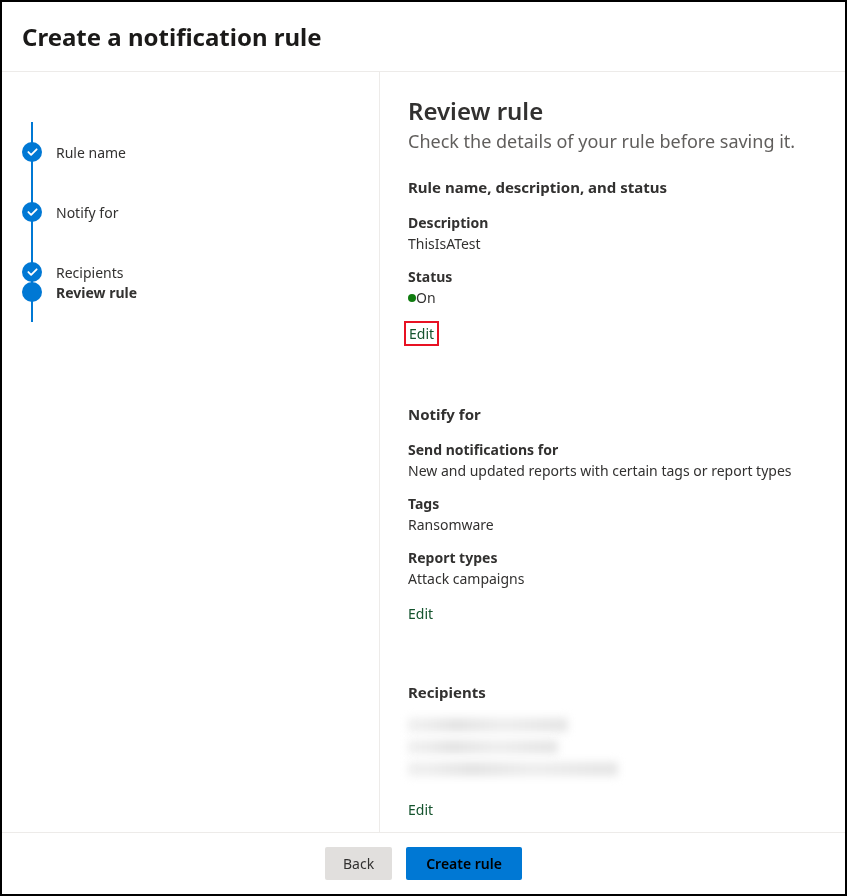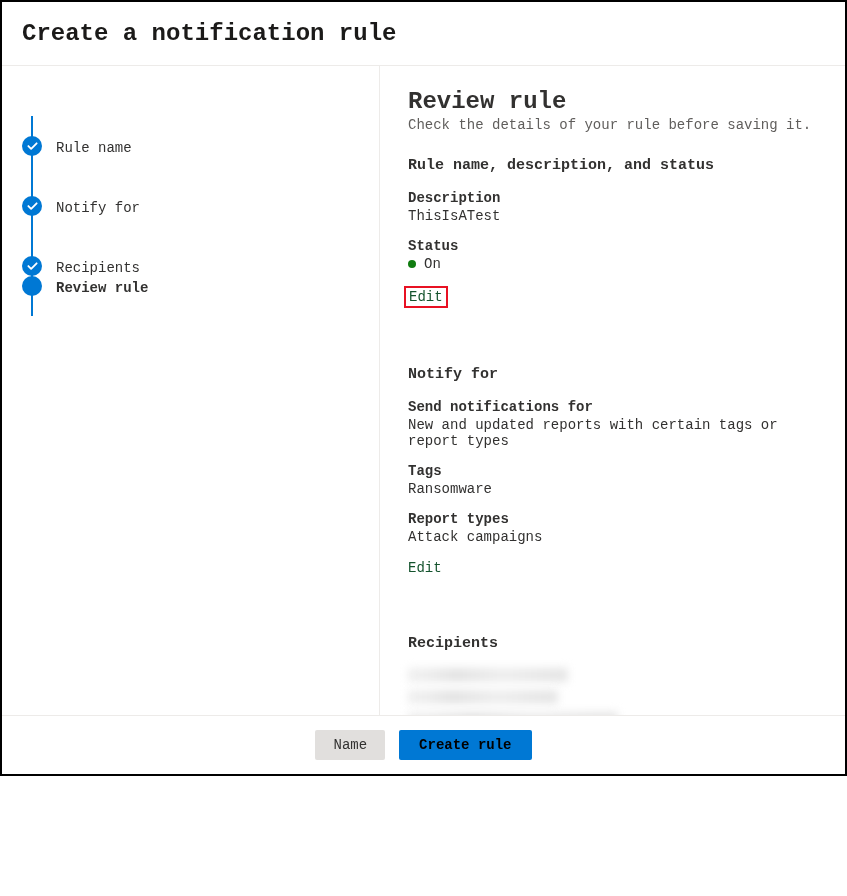--- a/index.html
+++ b/index.html
@@ -1,39 +1,39 @@
 <!DOCTYPE html>
 <html><head>
 <meta charset="utf-8">
 <style>
   * { box-sizing: border-box; }
   html, body { margin:0; padding:0; font-family: "Segoe UI", system-ui, -apple-system, sans-serif; color:#323130; }
-  .window { width:847px; height:776px; border:2px solid #000; background:#fff; display:flex; flex-direction:column;font-family:Liberation Mono, monospace; }
+  .window { width:847px; height:896px; border:2px solid #000; background:#fff; display:flex; flex-direction:column; }
   .header { padding:18px 20px 18px 20px; border-bottom:1px solid #edebe9; }
   .header h1 { margin:0; font-size:24px; font-weight:700; color:#1b1a19; }
   .body { flex:1; display:flex; overflow:hidden; }
   .sidebar { width:378px; border-right:1px solid #edebe9; padding:30px 20px 20px 20px; }
   .steps { position:relative; }
   .step { display:flex; align-items:flex-end; height:60px; position:relative; }
   .step:last-child { height:auto; }
   .step-line { position:absolute; left:9px; top:20px; bottom:-40px; width:2px; background:#0078d4; }
   .step:last-child .step-line { display:none; }
   .step-icon { width:20px; height:20px; border-radius:50%; background:#0078d4; color:#fff; display:flex; align-items:center; justify-content:center; flex:0 0 20px; margin-right:14px; z-index:1; }
   .step-icon svg { width:11px; height:11px; display:block; }
   .step-icon.current-dot { width:20px; height:20px; background:#0078d4; border-radius:50%; }
   .step-label { font-size:14px; color:#323130; }
   .step-label.current { font-weight:700; }
   .content { flex:1; padding:22px 28px 20px 28px; overflow:auto; }
   .content h2 { margin:0 0 2px 0; font-size:24px; font-weight:600; color:#323130; }
-  .subtitle { font-size:14px; color:#605e5c; margin-bottom:22px; }
+  .subtitle { font-size:18px; color:#605e5c; margin-bottom:22px; }
   .section-title { font-size:15px; font-weight:700; margin-bottom:16px;margin-top:24px; }
   .field { margin-bottom:14px; }
   .field-label { font-size:14px; font-weight:700; margin-bottom:2px; }
   .field-value { font-size:14px; color:#323130; }
-  .status-row { display:flex; align-items:center; gap:8px; }
+  .status-row { display:flex; align-items:center; gap:0; }
   .status-dot { width:8px; height:8px; border-radius:50%; background:#107c10; }
   .edit-link { font-size:14px; color:#14532d; text-decoration:none; cursor:pointer; display:inline-block; }
   .edit-highlight { border:2.5px solid #e81123; padding:1px 3px; margin-left:-4px; }
   .section-gap { height:34px; }
   .redacted { filter: blur(4px); color:#bbb; background:linear-gradient(90deg,#eee 10%,#e3e3e3 30%,#eee 60%,#e6e6e6 90%); height:14px; margin-bottom:8px; border-radius:2px; }
   .redacted.r1 { width:160px; }
   .redacted.r2 { width:150px; }
   .redacted.r3 { width:210px; }
   .recipients-block { margin-bottom:22px; margin-top:4px; }
   .footer { border-top:1px solid #edebe9; padding:14px 0; display:flex; justify-content:center; gap:14px; }
@@ -147,16 +147,16 @@
         <div class="redacted r2"></div>
         <div class="redacted r3"></div>
       </div>
 
       <a class="edit-link">Edit</a>
 
     </div>
   </div>
 
   <div class="footer">
-    <button class="btn btn-secondary">Name</button>
+    <button class="btn btn-secondary">Back</button>
     <button class="btn btn-primary">Create rule</button>
   </div>
 </div>
 
 </body></html>

